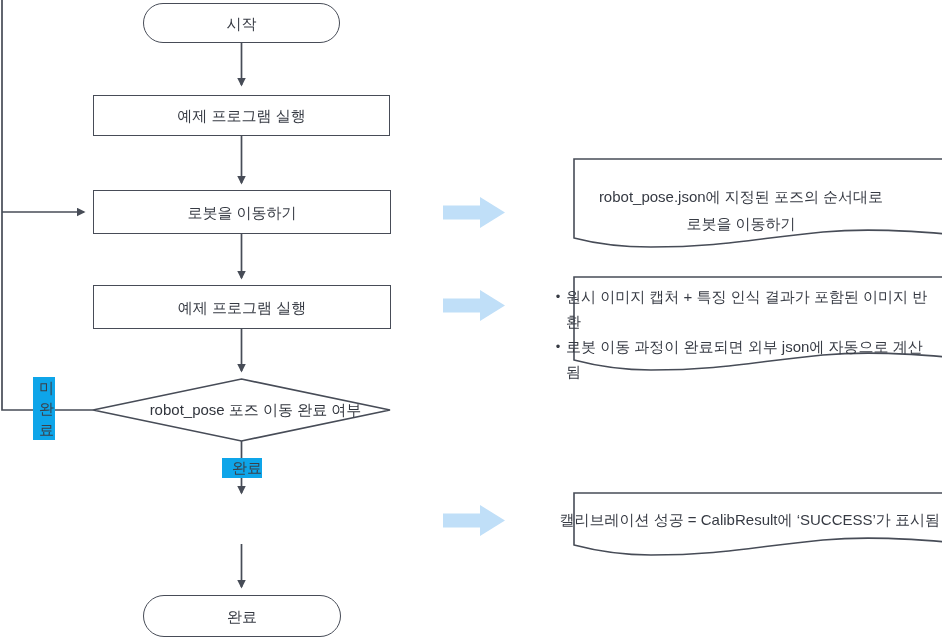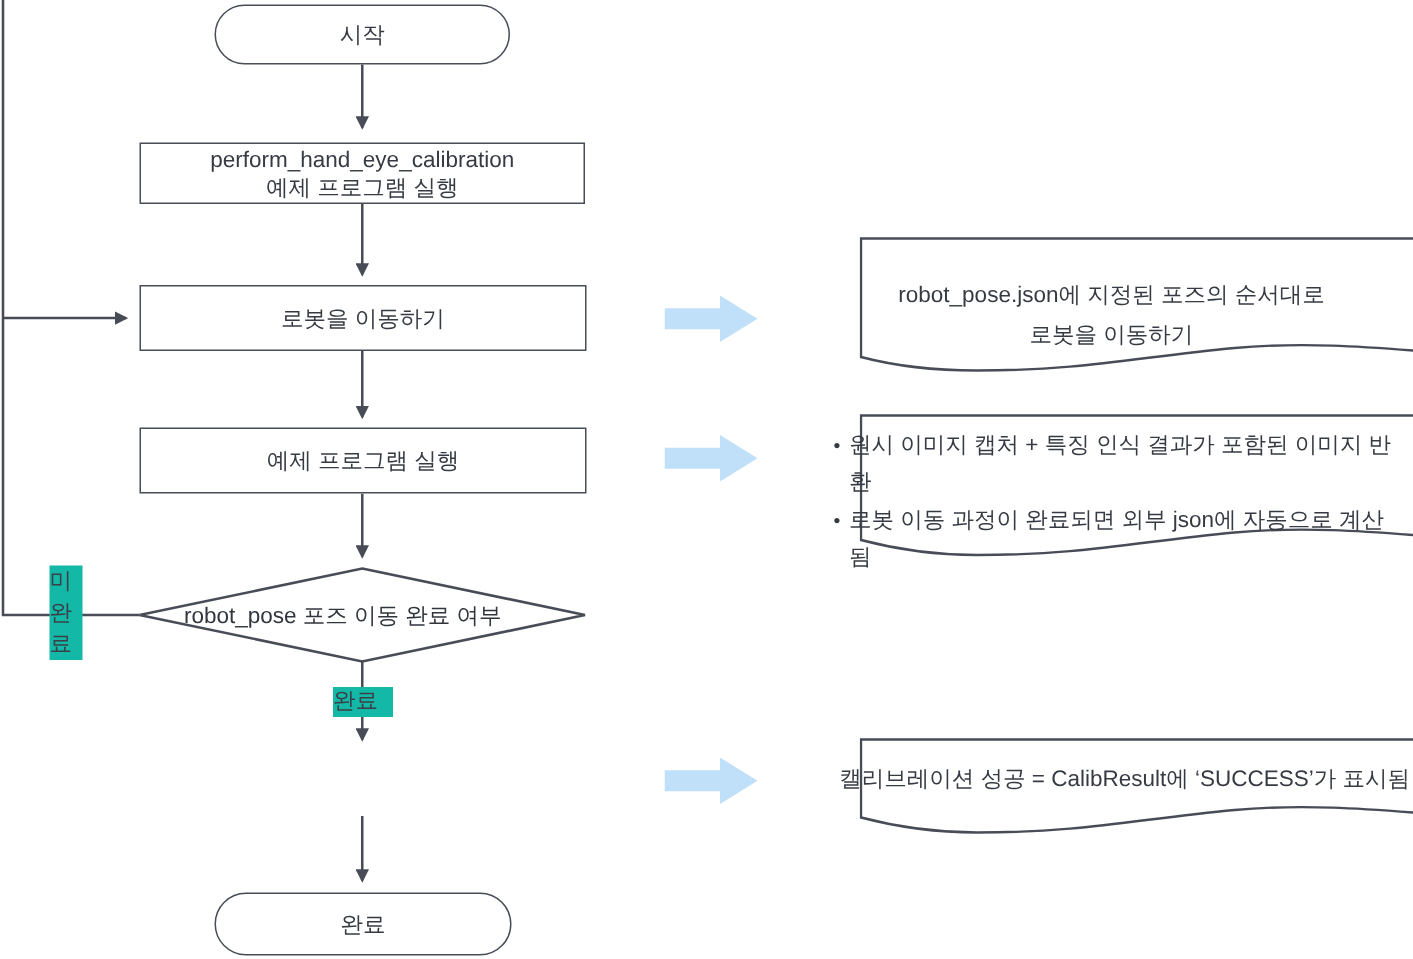--- a/index.html
+++ b/index.html
@@ -14,22 +14,22 @@
     border:1.6px solid #474c57;display:flex;flex-direction:column;
     align-items:center;justify-content:center;text-align:right;
     font-size:15px;line-height:19px;color:#363a43;
   }
   .pill{border-radius:21px;}
   .diamond-label{
     position:absolute;display:flex;align-items:center;justify-content:center;
     text-align:center;font-size:15px;color:#31353d;font-weight:500;
   }
   .edge-label{
-    position:absolute;background:#14b8a6;color:#3b3f48;font-size:15px;
-    text-align:left;
+    position:absolute;background:#0ea5e9;color:#3b3f48;font-size:15px;
+    text-align:right;
   }
   .edge-label.vertical{
     width:22px;line-height:21px;word-break:break-all;letter-spacing:1px;
   }
   .block-arrow{position:absolute;}
   .doc{position:absolute;padding-left:33px;}
   .doc-text{
     position:absolute;font-size:15px;color:#363a43;line-height:27px;
     text-align:center;
   }
@@ -66,33 +66,32 @@
       <path d="M2,212 H84" marker-end="url(#ah)"></path>
       <polygon points="241.5,379 390,410 241.5,441 93,410" fill="#ffffff"></polygon>
     </g>
   </svg>
 
   <div class="node pill" style="left:143px;top:3px;width:197px;height:40px;">
     <span>시작</span>
   </div>
 
   <div class="node" style="left:93px;top:95px;width:297px;height:41px;">
-    <span>perform_hand_eye_calibration</span>
     <span>예제 프로그램 실행</span>
   </div>
 
   <div class="node" style="left:93px;top:190px;width:298px;height:44px;">
     <span>로봇을 이동하기</span>
   </div>
 
   <div class="node" style="left:93px;top:285px;width:298px;height:44px;">
     <span>예제 프로그램 실행</span>
   </div>
 
-  <div class="diamond-label" style="left:80px;top:379px;width:297px;height:62px;align-items:center;">
+  <div class="diamond-label" style="left:107px;top:379px;width:297px;height:62px;align-items:center;">
     <span>robot_pose 포즈 이동 완료 여부</span>
   </div>
 
 
   <div class="node pill" style="left:143px;top:595px;width:198px;height:42px;">
     <span>완료</span>
   </div>
 
   <div class="edge-label vertical" style="left:33px;top:377px;">미완료</div>
 

